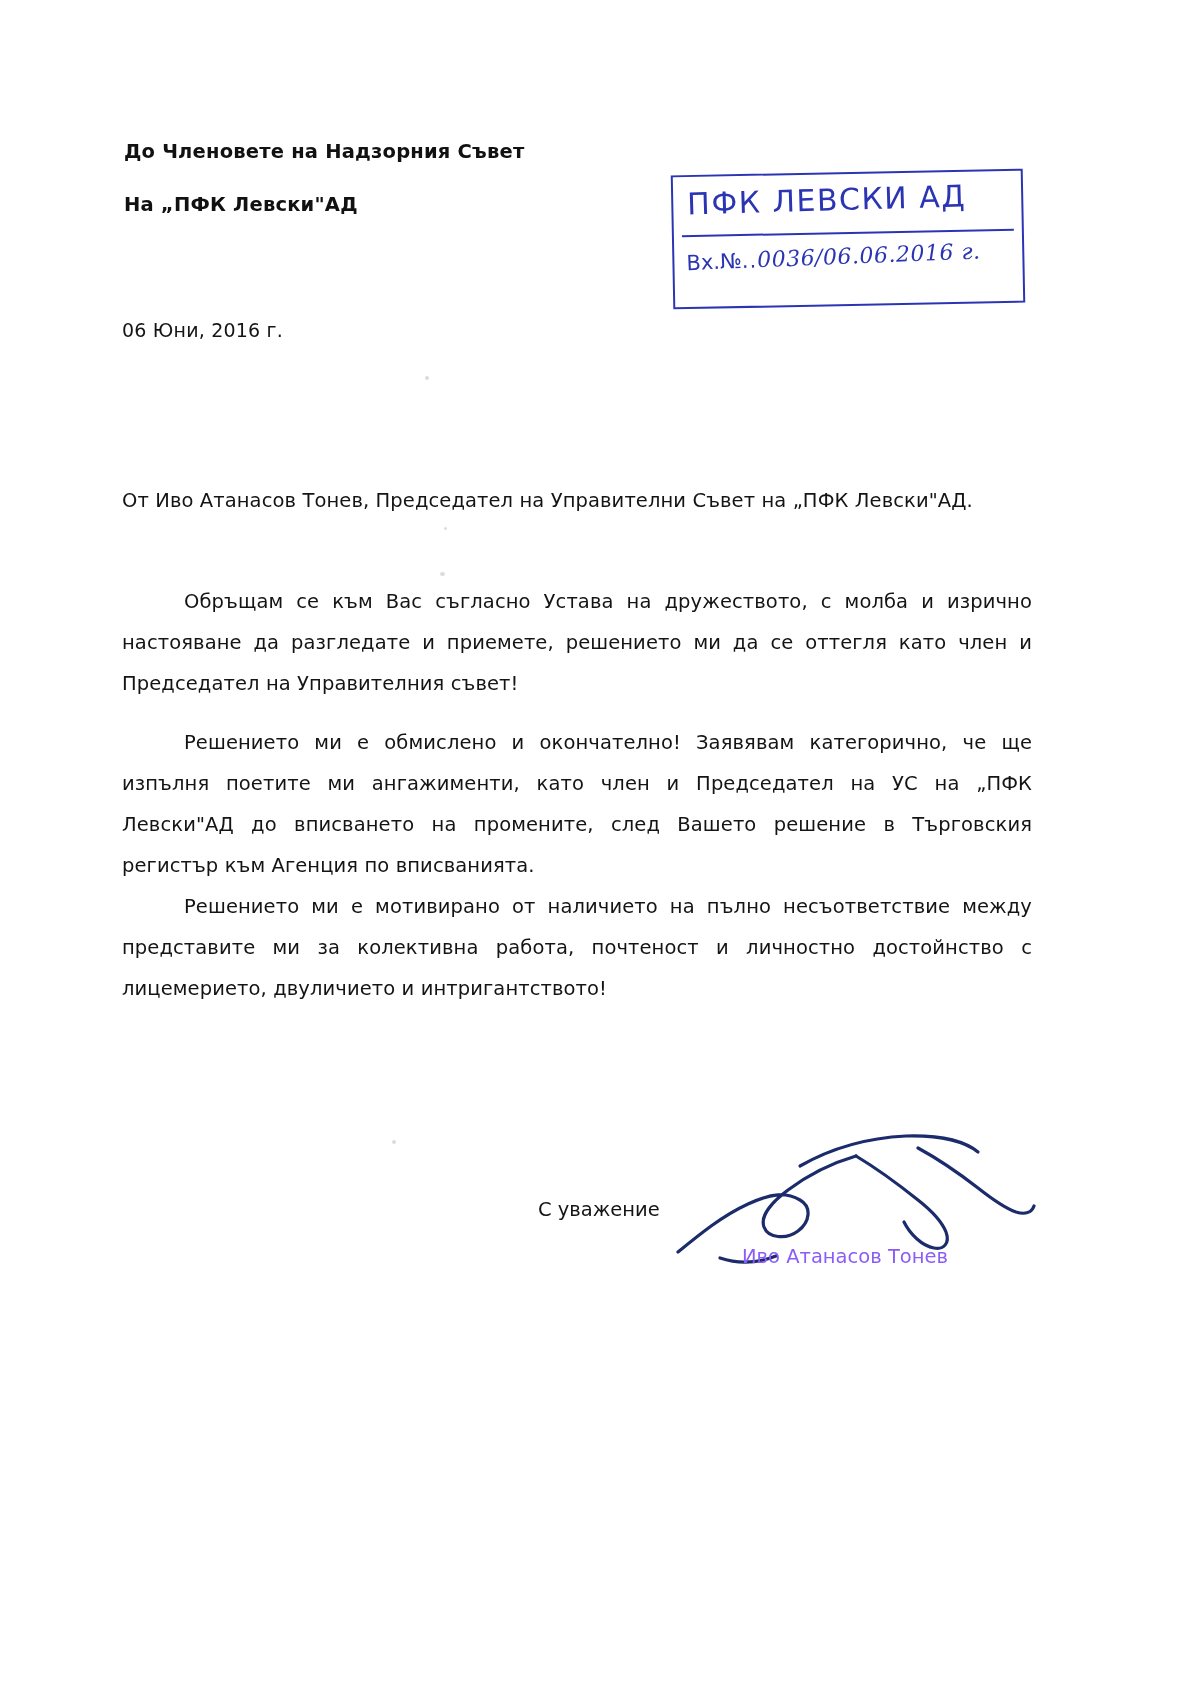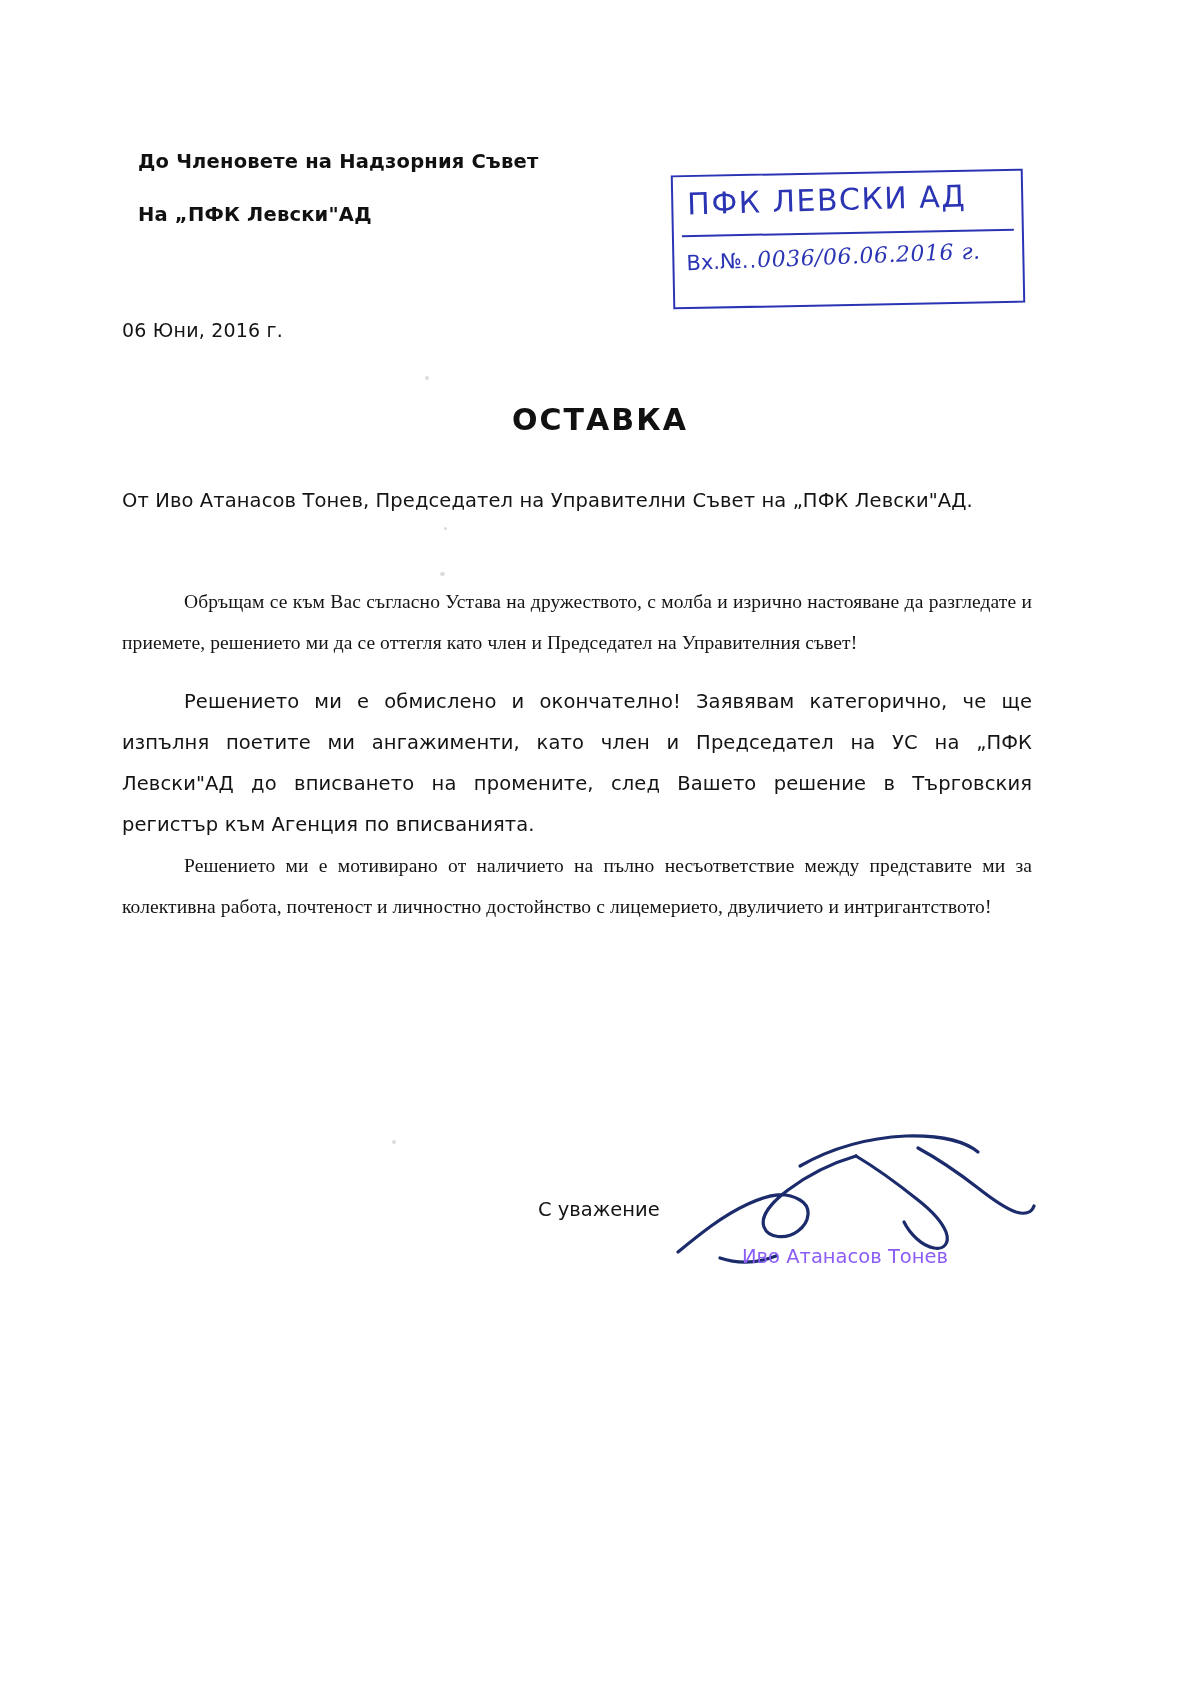--- a/index.html
+++ b/index.html
@@ -17,24 +17,23 @@
   }
   .page {
     position: absolute;
     inset: 0;
     background: #ffffff;
   }
 
   
   .addr-block {
     position: absolute;
-    left: 138px;
+    left: 124px;
     top: 140px;
     width: 560px;
-    margin-top: 10px;
   }
   .addr-line {
     font-size: 19.5px;
     font-weight: bold;
     letter-spacing: 0.2px;
     line-height: 1.2;
     margin-bottom: 30px;
     color: #111;
   }
 
@@ -130,21 +129,20 @@
     letter-spacing: 0.1px;
   }
   .p.intro {
     margin-bottom: 60px;
   }
   .p.indent {
     text-indent: 62px;
   }
   .p.gap {
     margin-bottom: 18px;
-    font-family: Liberation Serif, serif;
   }
   .p.greet {
     text-indent: 62px;
     margin-bottom: 18px;
   }
 
   
   .sig-area {
     position: absolute;
     left: 0;
@@ -202,21 +200,20 @@
   <div class="stamp">
     <div class="stamp-inner">
       <div class="stamp-title">ПФК ЛЕВСКИ АД</div>
       <div class="stamp-rule"></div>
       <div class="stamp-no">
         <span>Вх.№</span><span class="stamp-dots">..</span><span class="stamp-hand">0036</span><span class="stamp-hand">/</span><span class="stamp-hand">06.06.2016 г.</span>
       </div>
     </div>
   </div>
 
-  <div class="doc-title">ОСТАВКА</div>
 
   <div class="body-block">
     <p class="p intro">От Иво Атанасов Тонев, Председател на Управителни Съвет на „ПФК Левски"АД.</p>
     <p class="p indent gap">Обръщам се към Вас съгласно Устава на дружеството, с молба и изрично настояване да разгледате и приемете, решението ми да се оттегля като член и Председател на Управителния съвет!</p>
     <p class="p indent">Решението ми е обмислено и окончателно! Заявявам категорично, че ще изпълня поетите ми ангажименти, като член и Председател на УС на „ПФК Левски"АД до вписването на промените, след Вашето решение в Търговския регистър към Агенция по вписванията.</p>
     <p class="p indent gap">Решението ми е мотивирано от наличието на пълно несъответствие между  представите ми за колективна работа, почтеност и личностно достойнство с лицемерието, двуличието и интригантството!</p>
   </div>
 
   <div class="sig-area">
     <div class="sig-label">С уважение</div>

